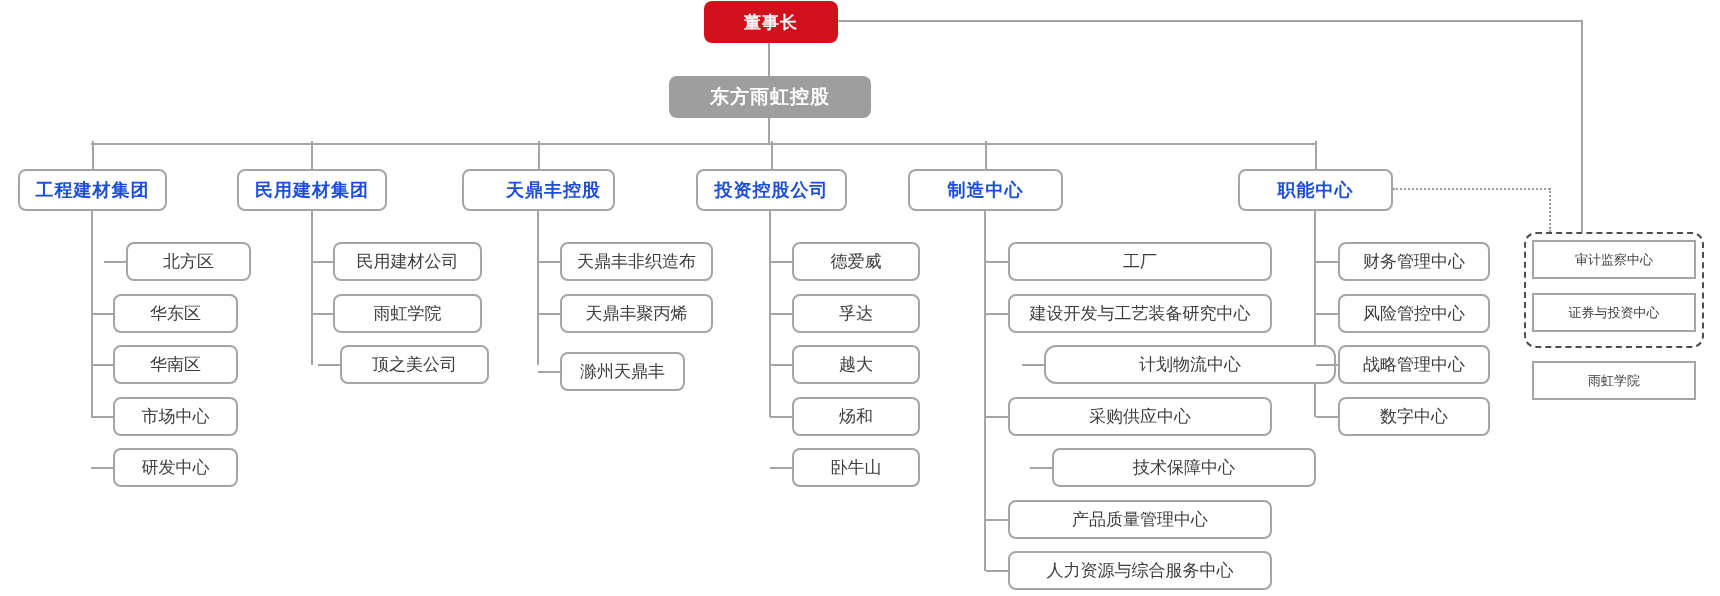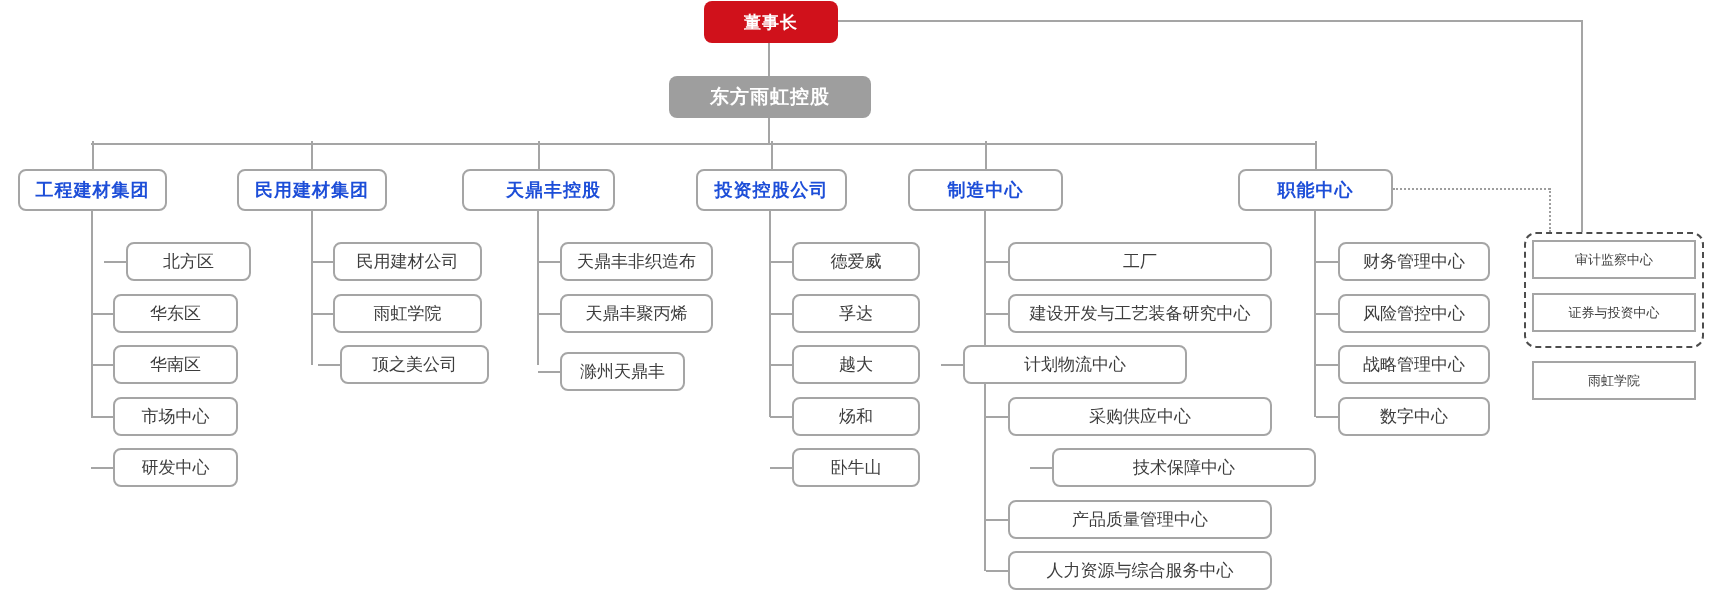--- a/index.html
+++ b/index.html
@@ -88,21 +88,21 @@
   <div class="node" style="left:560px;top:352px;width:125px;">滁州天鼎丰</div>
 
   <div class="node" style="left:792px;top:242px;width:128px;">德爱威</div>
   <div class="node" style="left:792px;top:294px;width:128px;">孚达</div>
   <div class="node" style="left:792px;top:345px;width:128px;">越大</div>
   <div class="node" style="left:792px;top:397px;width:128px;">炀和</div>
   <div class="node" style="left:792px;top:448px;width:128px;">卧牛山</div>
 
   <div class="node" style="left:1008px;top:242px;width:264px;">工厂</div>
   <div class="node" style="left:1008px;top:294px;width:264px;">建设开发与工艺装备研究中心</div>
-  <div class="node" style="left:963px;top:345px;width:224px;">计划物流中心</div>
+  <div class="node" style="left:1044px;top:345px;width:292px;border-radius:12px;">计划物流中心</div>
   <div class="node" style="left:1008px;top:397px;width:264px;">采购供应中心</div>
   <div class="node" style="left:1052px;top:448px;width:264px;">技术保障中心</div>
   <div class="node" style="left:1008px;top:500px;width:264px;">产品质量管理中心</div>
   <div class="node" style="left:1008px;top:551px;width:264px;">人力资源与综合服务中心</div>
 
   <div class="node" style="left:1338px;top:242px;width:152px;">财务管理中心</div>
   <div class="node" style="left:1338px;top:294px;width:152px;">风险管控中心</div>
   <div class="node" style="left:1338px;top:345px;width:152px;">战略管理中心</div>
   <div class="node" style="left:1338px;top:397px;width:152px;">数字中心</div>
 

